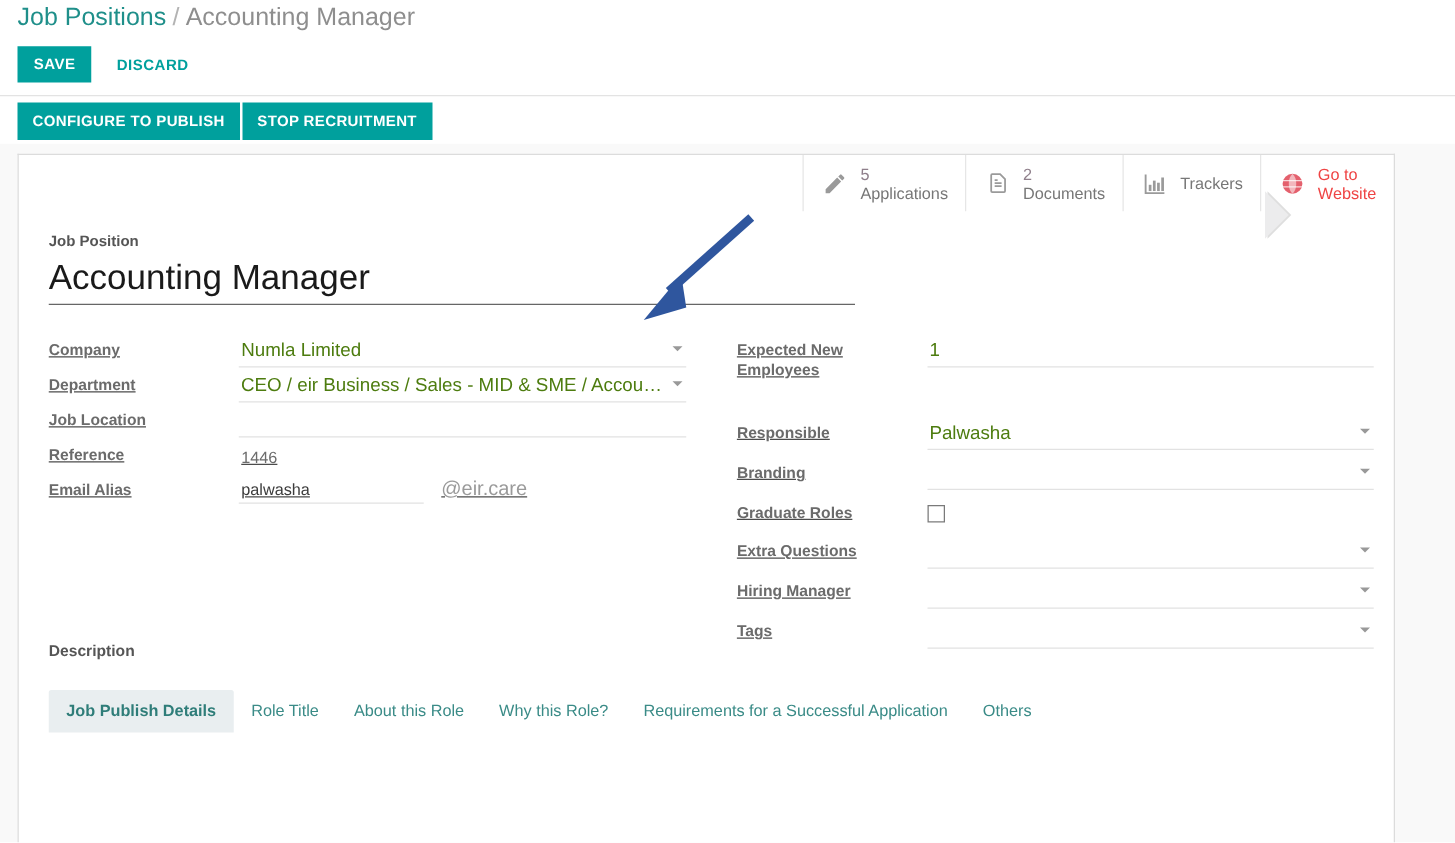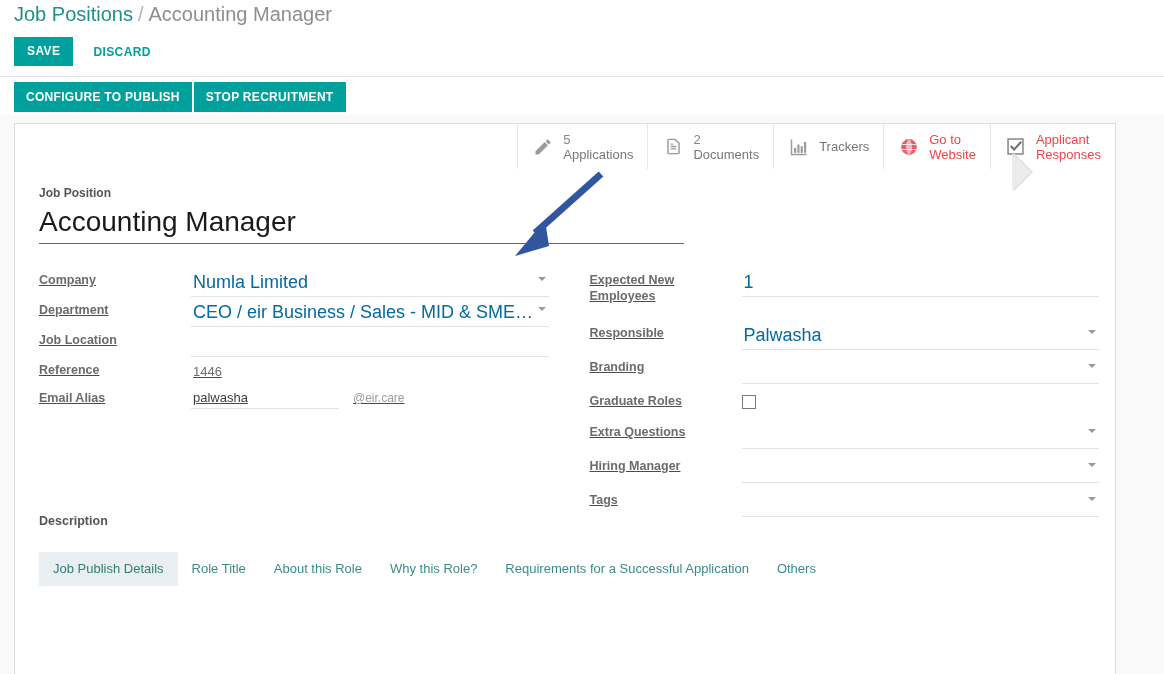--- a/index.html
+++ b/index.html
@@ -107,57 +107,57 @@
   .frow { display: flex; align-items: flex-start; min-height: 27px; margin-bottom: 1px; }
   .flabel {
     font-size: 12.5px; font-weight: bold; color: #6b6b6b;
     flex: 0 0 152px; padding-top: 4px; line-height: 16px;
   }
   .col.right .flabel { flex: 0 0 152px; }
   .fval { flex: 1; position: relative; padding-top: 2px; }
   .underline { border-bottom: 1px solid #e2e2e2; }
   .fin {
     width: 100%; border: none; background: transparent; outline: none;
-    font-family: "Liberation Sans", sans-serif; font-size: 18px; color: #0369a1;
+    font-family: "Liberation Sans", sans-serif; font-size: 15px; color: #4d7c0f;
     padding: 2px 14px 3px 2px; line-height: 18px;
     text-overflow: ellipsis; white-space: nowrap; overflow: hidden;
   }
   .caret {
     position: absolute; right: 3px; top: 9px;
     width: 0; height: 0;
     border-left: 4px solid transparent; border-right: 4px solid transparent;
     border-top: 4px solid #999999;
   }
   .plain-val { font-size: 13px; color: #6c6c6c; padding: 3px 2px 4px 2px; line-height: 18px; }
   .email-wrap { display: flex; align-items: baseline; }
   .email-in {
     width: 148px; border: none; border-bottom: 1px solid #e2e2e2; background: transparent;
     outline: none; font-family: "Liberation Sans", sans-serif; font-size: 13px;
     color: #3c3c3c; padding: 2px 2px 3px 2px;
   }
-  .email-suffix { font-size: 12px; color: #9a9a9a; margin-left: 14px; }
+  .email-suffix { font-size: 16px; color: #9a9a9a; margin-left: 14px; }
   .chk {
     width: 14px; height: 14px; border: 1px solid #7a7a7a; background: #ffffff;
     display: inline-block; margin-top: 4px; cursor: pointer;
   }
 
   
   .desc-label {
     position: absolute; left: 24px; top: 390px;
     font-size: 12.5px; font-weight: bold; color: #555555;
   }
   .tabs {
     position: absolute; left: 24px; top: 428px; display: flex; align-items: stretch;
     width: 1060px;
   }
   .tab {
     font-size: 13px; color: #3a8b87; padding: 8px 14px 9px 14px;
     cursor: pointer; white-space: nowrap; line-height: 17px;
   }
-  .tab.active { background: #e9eef0; color: #2f7d79; border-radius: 2px 2px 0 0; }
+  .tab.active { background: #e9eef0; color: #2f7d79; border-radius: 2px 2px 0 0; font-weight: bold; }
 
   
   .anno { position: absolute; left: 505px; top: 168px; pointer-events: none; }
 </style>
 </head>
 <body>
 
 <div id="root">
 
   <div class="breadcrumb">
@@ -233,32 +233,20 @@
             <path d="M12 2.5c-2.4 2.2-3.6 5.4-3.6 9.5s1.2 7.3 3.6 9.5c2.4-2.2 3.6-5.4 3.6-9.5s-1.2-7.3-3.6-9.5z" fill="#ffffff" opacity=".55"></path>
             <path d="M2.8 9h18.4M2.8 15h18.4" stroke="#ffffff" stroke-width="1.3" opacity=".75"></path>
           </svg>
         </span>
         <span class="sb-text">
           <span class="sb-label2">Go to</span>
           <span class="sb-label2">Website</span>
         </span>
       </div>
 
-      <div class="statbtn">
-        <span class="sb-icon">
-          <svg width="21" height="21" viewBox="0 0 24 24" fill="none" stroke="#8a8a8a" stroke-width="1.8">
-            <rect x="3.5" y="3.5" width="17" height="17"></rect>
-            <path d="M6.5 11.5l4 4 8-9" stroke="#6f6f6f" stroke-width="2.4"></path>
-          </svg>
-        </span>
-        <span class="sb-text">
-          <span class="sb-label2">Applicant</span>
-          <span class="sb-label2">Responses</span>
-        </span>
-      </div>
     </div>
 
     <div class="form-area">
       <div class="fld-title-label">Job Position</div>
       <input class="title-input" value="Accounting Manager" style="">
 
       <div class="cols">
 
         <div class="col left">
 
@@ -306,21 +294,21 @@
 
         <div class="col right">
 
           <div class="frow">
             <div class="flabel">Expected New Employees</div>
             <div class="fval underline">
               <input class="fin" value="1" style="">
             </div>
           </div>
 
-          <div class="frow" style="margin-top:17px">
+          <div class="frow" style="margin-top:30px">
             <div class="flabel">Responsible</div>
             <div class="fval underline">
               <input class="fin" value="Palwasha" style="">
               <span class="caret"></span>
             </div>
           </div>
 
           <div class="frow" style="margin-top:5px">
             <div class="flabel">Branding</div>
             <div class="fval underline">

